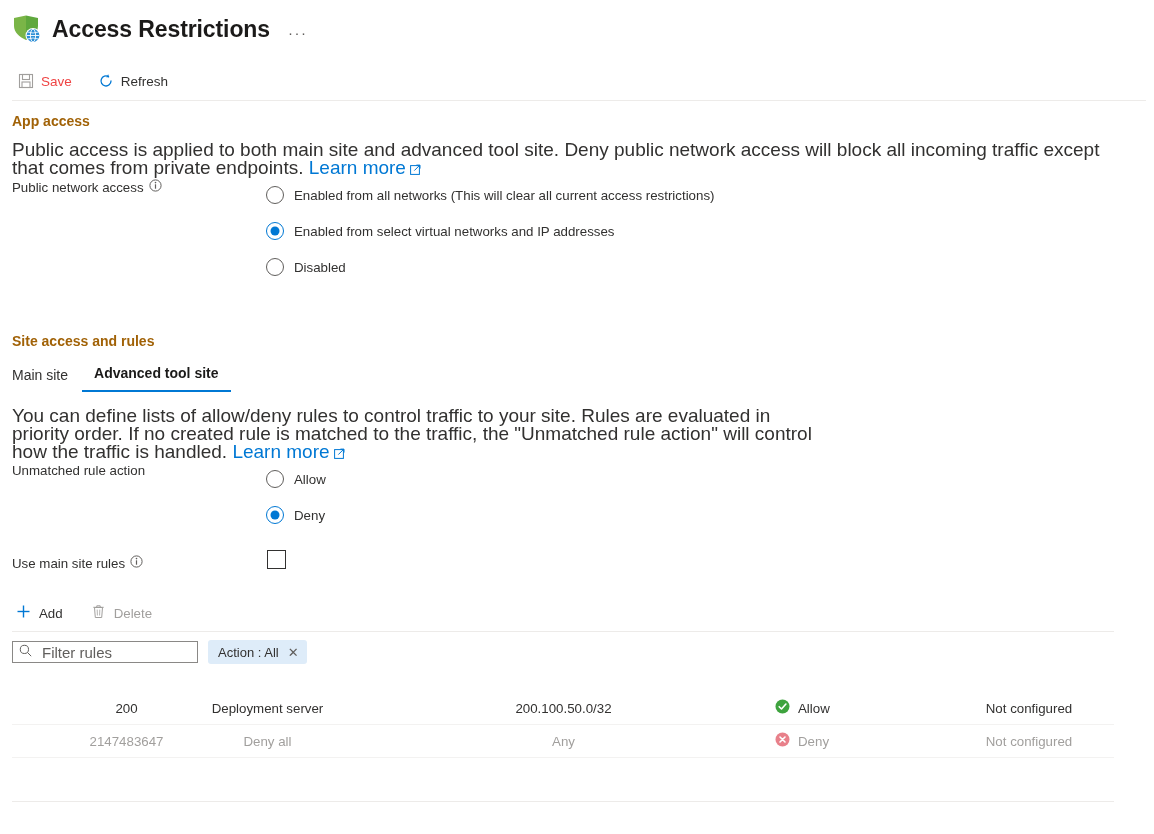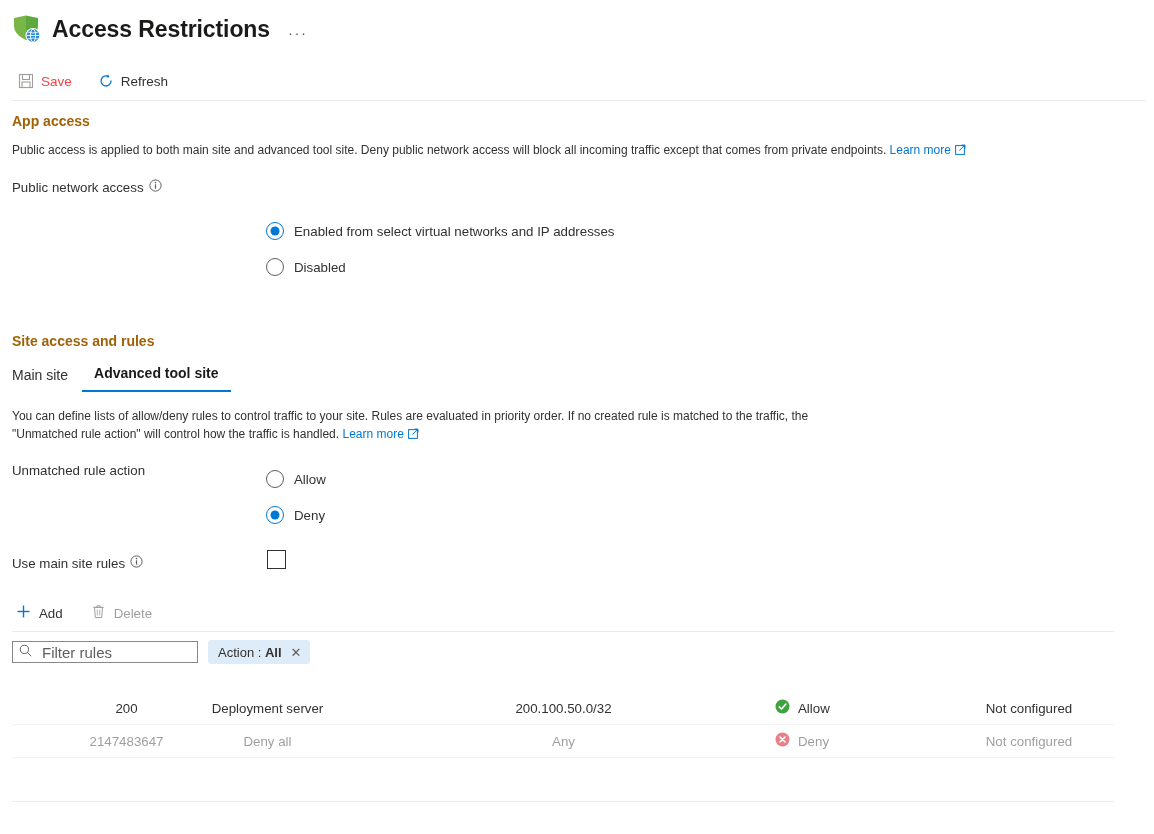--- a/index.html
+++ b/index.html
@@ -49,21 +49,21 @@
     height: 1px; background: #edebe9;
   }
 
   
   .section-title {
     position: absolute; left: 12px;
     font-size: 14px; font-weight: 600; color: #a16207;
   }
   .desc {
     position: absolute; left: 12px;
-    font-size: 12px; color: #323130; line-height: 18px;
+    font-size: 19px; color: #323130; line-height: 18px;
   }
   a.link { color: #0078d4; text-decoration: none; }
   .ext-ico { display: inline-block; margin-left: 4px; vertical-align: -1px; }
 
   .field-label {
     position: absolute; left: 12px;
     font-size: 13.3px; color: #323130;
     display: flex; align-items: center; gap: 5px;
   }
   .info-ico { display: inline-block; vertical-align: -2px; }
@@ -124,21 +124,21 @@
   }
   .filter-input input::placeholder { color: #605e5c; }
 
   .filter-pill {
     position: absolute; left: 208px; top: 640px;
     height: 24px; border-radius: 3px; background: #deecf9;
     display: flex; align-items: center; gap: 9px;
     padding: 0 8px 0 10px; font-size: 13px; color: #323130;
     cursor: pointer;
   }
-  .filter-pill b { font-weight: 700; }
+  .filter-pill b { font-weight: 400; }
   .pill-x { color: #605e5c; font-size: 13px; line-height: 1; cursor: pointer; }
 
   
   .grid { position: absolute; left: 12px; top: 692px; width: 1102px; }
   .grid-row { display: flex; align-items: center; font-size: 13.3px; }
   .grid-head {
     height: 35px; font-weight: 600; color: #323130;
     border-bottom: 1px solid #edebe9;
   }
   .grid-body-row {
@@ -217,20 +217,24 @@
     <span>Public network access</span>
     <span class="info-ico">
       <svg width="13" height="13" viewBox="0 0 13 13">
           <circle cx="6.5" cy="6.5" r="5.6" fill="none" stroke="#605e5c" stroke-width="1"></circle>
           <circle cx="6.5" cy="3.6" r="0.8" fill="#605e5c"></circle>
           <rect x="5.9" y="5.3" width="1.2" height="4.4" fill="#605e5c"></rect>
         </svg>
     </span>
   </div>
 
+  <div class="radio-row" style="left:266px; top:186px;">
+    <span class="radio"></span>
+    <span>Enabled from all networks (This will clear all current access restrictions)</span>
+  </div>
   <div class="radio-row" style="left:266px; top:222px;">
     <span class="radio checked"></span>
     <span>Enabled from select virtual networks and IP addresses</span>
   </div>
   <div class="radio-row" style="left:266px; top:258px;">
     <span class="radio"></span>
     <span>Disabled</span>
   </div>
 
   <div class="section-title" style="top:333px;">Site access and rules</div>

